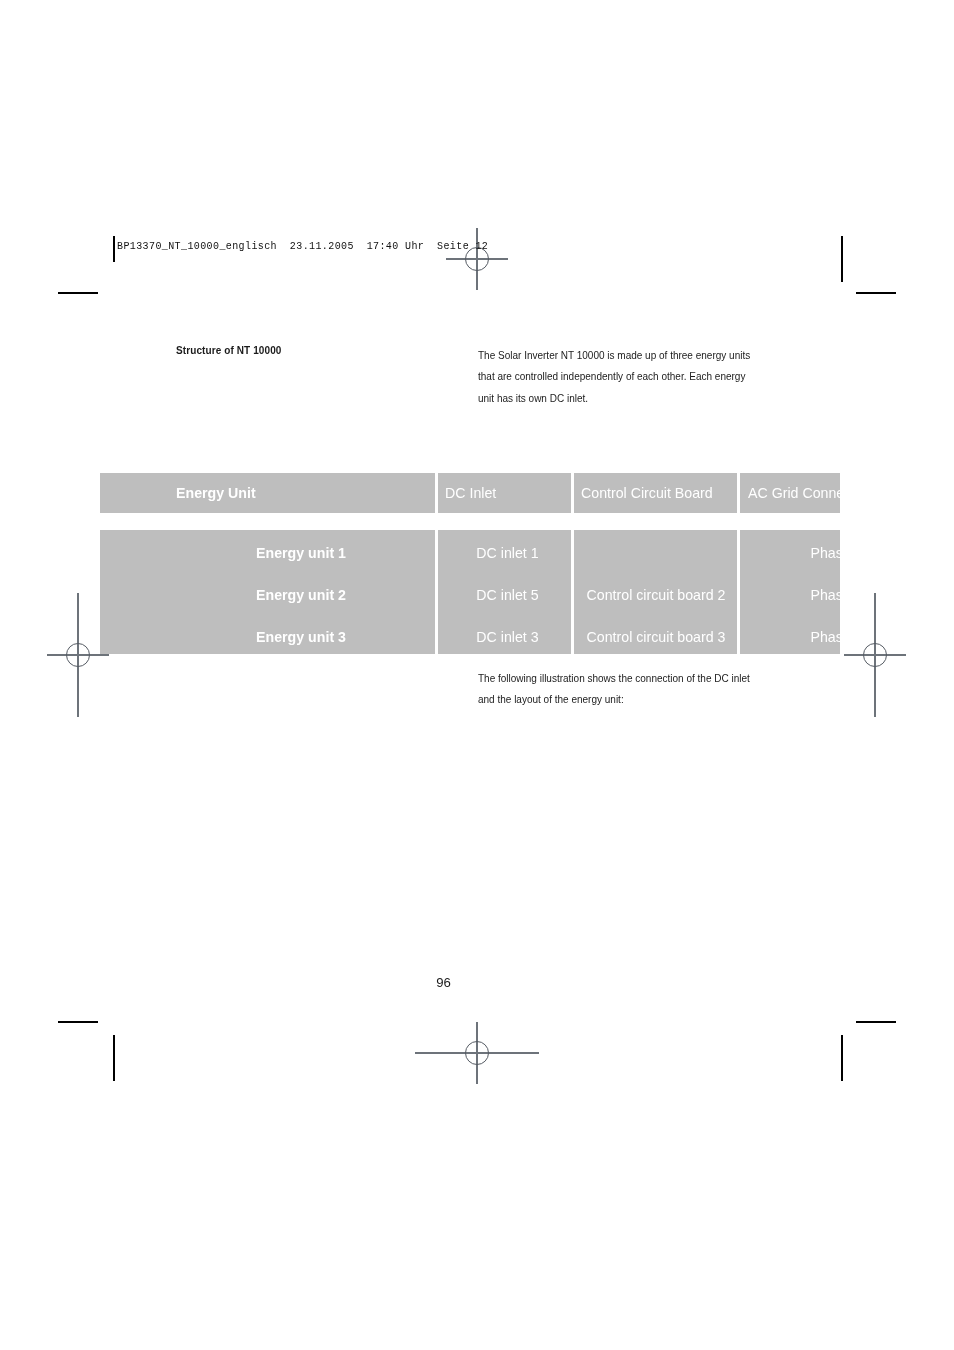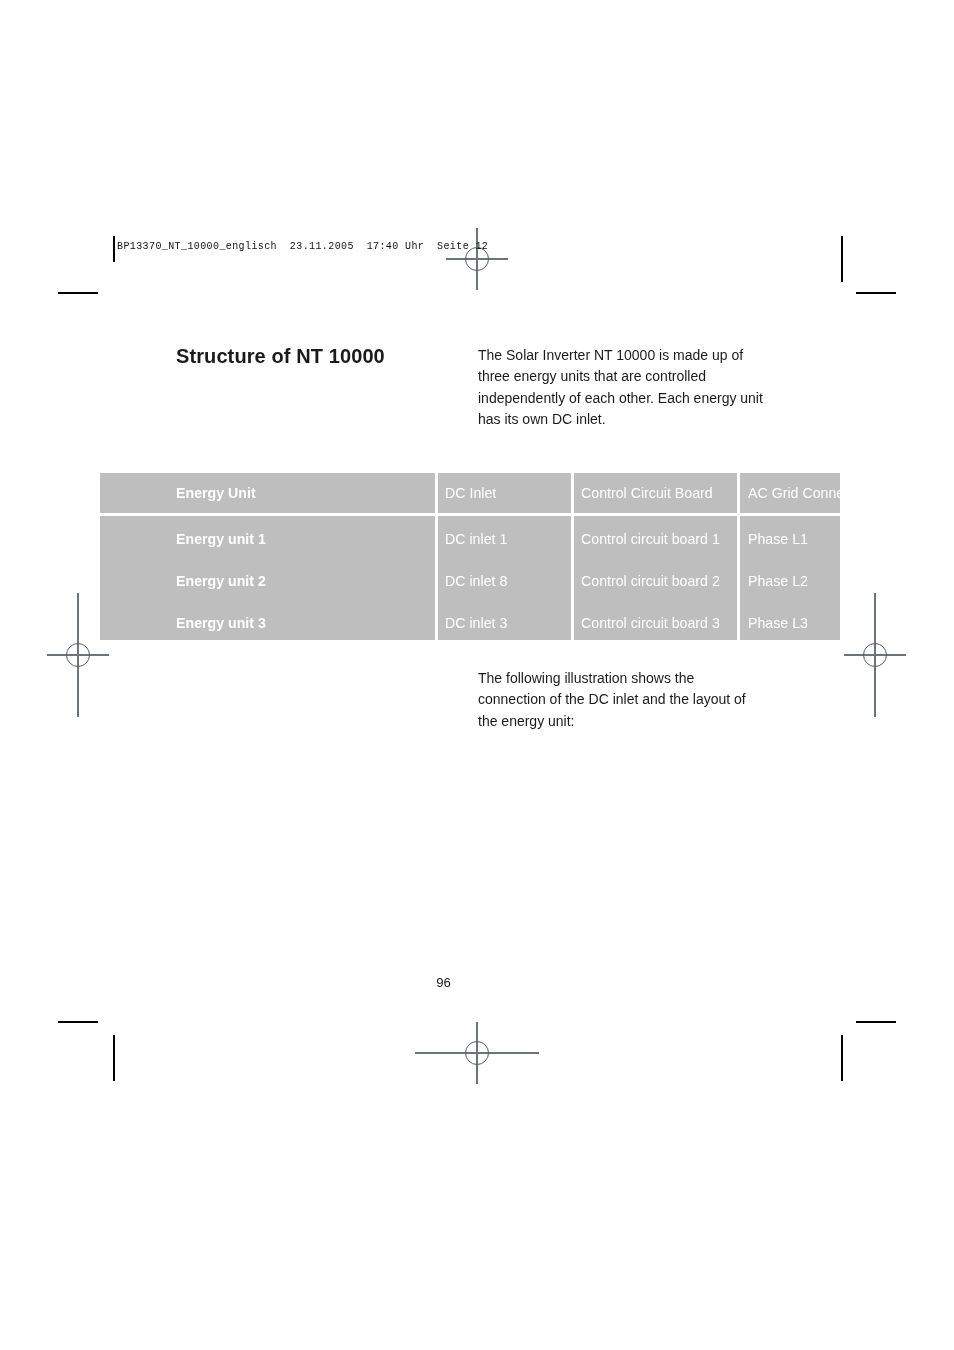--- a/index.html
+++ b/index.html
@@ -81,52 +81,52 @@
     width: 1.4px;
     height: 26px;
     background: #000000;
   }
 
   
   .section-title {
     position: absolute;
     left: 176px;
     top: 345px;
-    font-size: 20px;
+    font-size: 10px;
     font-weight: bold;
     color: #1b1b1b;
     letter-spacing: 0.1px;
   }
 
   .para {
     position: absolute;
     left: 478px;
     width: 286px;
-    font-size: 14px;
+    font-size: 10px;
     line-height: 21.3px;
     color: #1b1b1b;
   }
   .para.p1 { top: 345px; }
   .para.p2 { top: 668px; }
 
   
   .tbl {
     position: absolute;
     left: 100px;
     top: 473px;
     width: 740px;
   }
   .tbl-head,
   .tbl-body {
     position: relative;
     background: #bebebe;
     box-sizing: border-box;
   }
   .tbl-head { height: 40px; }
-  .tbl-body { height: 124px; margin-top: 3px; }
+  .tbl-body { height: 124px; margin-top: 17px; text-align: center; }
 
   .row {
     position: absolute;
     left: 0;
     width: 100%;
     height: 40px;
   }
   .tbl-head .row { top: 0; }
   .tbl-body .row.r1 { top: 3px; }
   .tbl-body .row.r2 { top: 45px; }
@@ -227,27 +227,26 @@
     </div>
 
     <div class="tbl-body">
       <div class="divider d1"></div>
       <div class="divider d2"></div>
       <div class="divider d3"></div>
 
       <div class="row r1">
         <div class="cell c0">Energy unit 1</div>
         <div class="cell c1">DC inlet 1</div>
-        <div class="cell c2">Control circuit board 1</div>
         <div class="cell c3">Phase L1</div>
       </div>
 
       <div class="row r2">
         <div class="cell c0">Energy unit 2</div>
-        <div class="cell c1">DC inlet 8</div>
+        <div class="cell c1">DC inlet 5</div>
         <div class="cell c2">Control circuit board 2</div>
         <div class="cell c3">Phase L2</div>
       </div>
 
       <div class="row r3">
         <div class="cell c0">Energy unit 3</div>
         <div class="cell c1">DC inlet 3</div>
         <div class="cell c2">Control circuit board 3</div>
         <div class="cell c3">Phase L3</div>
       </div>

